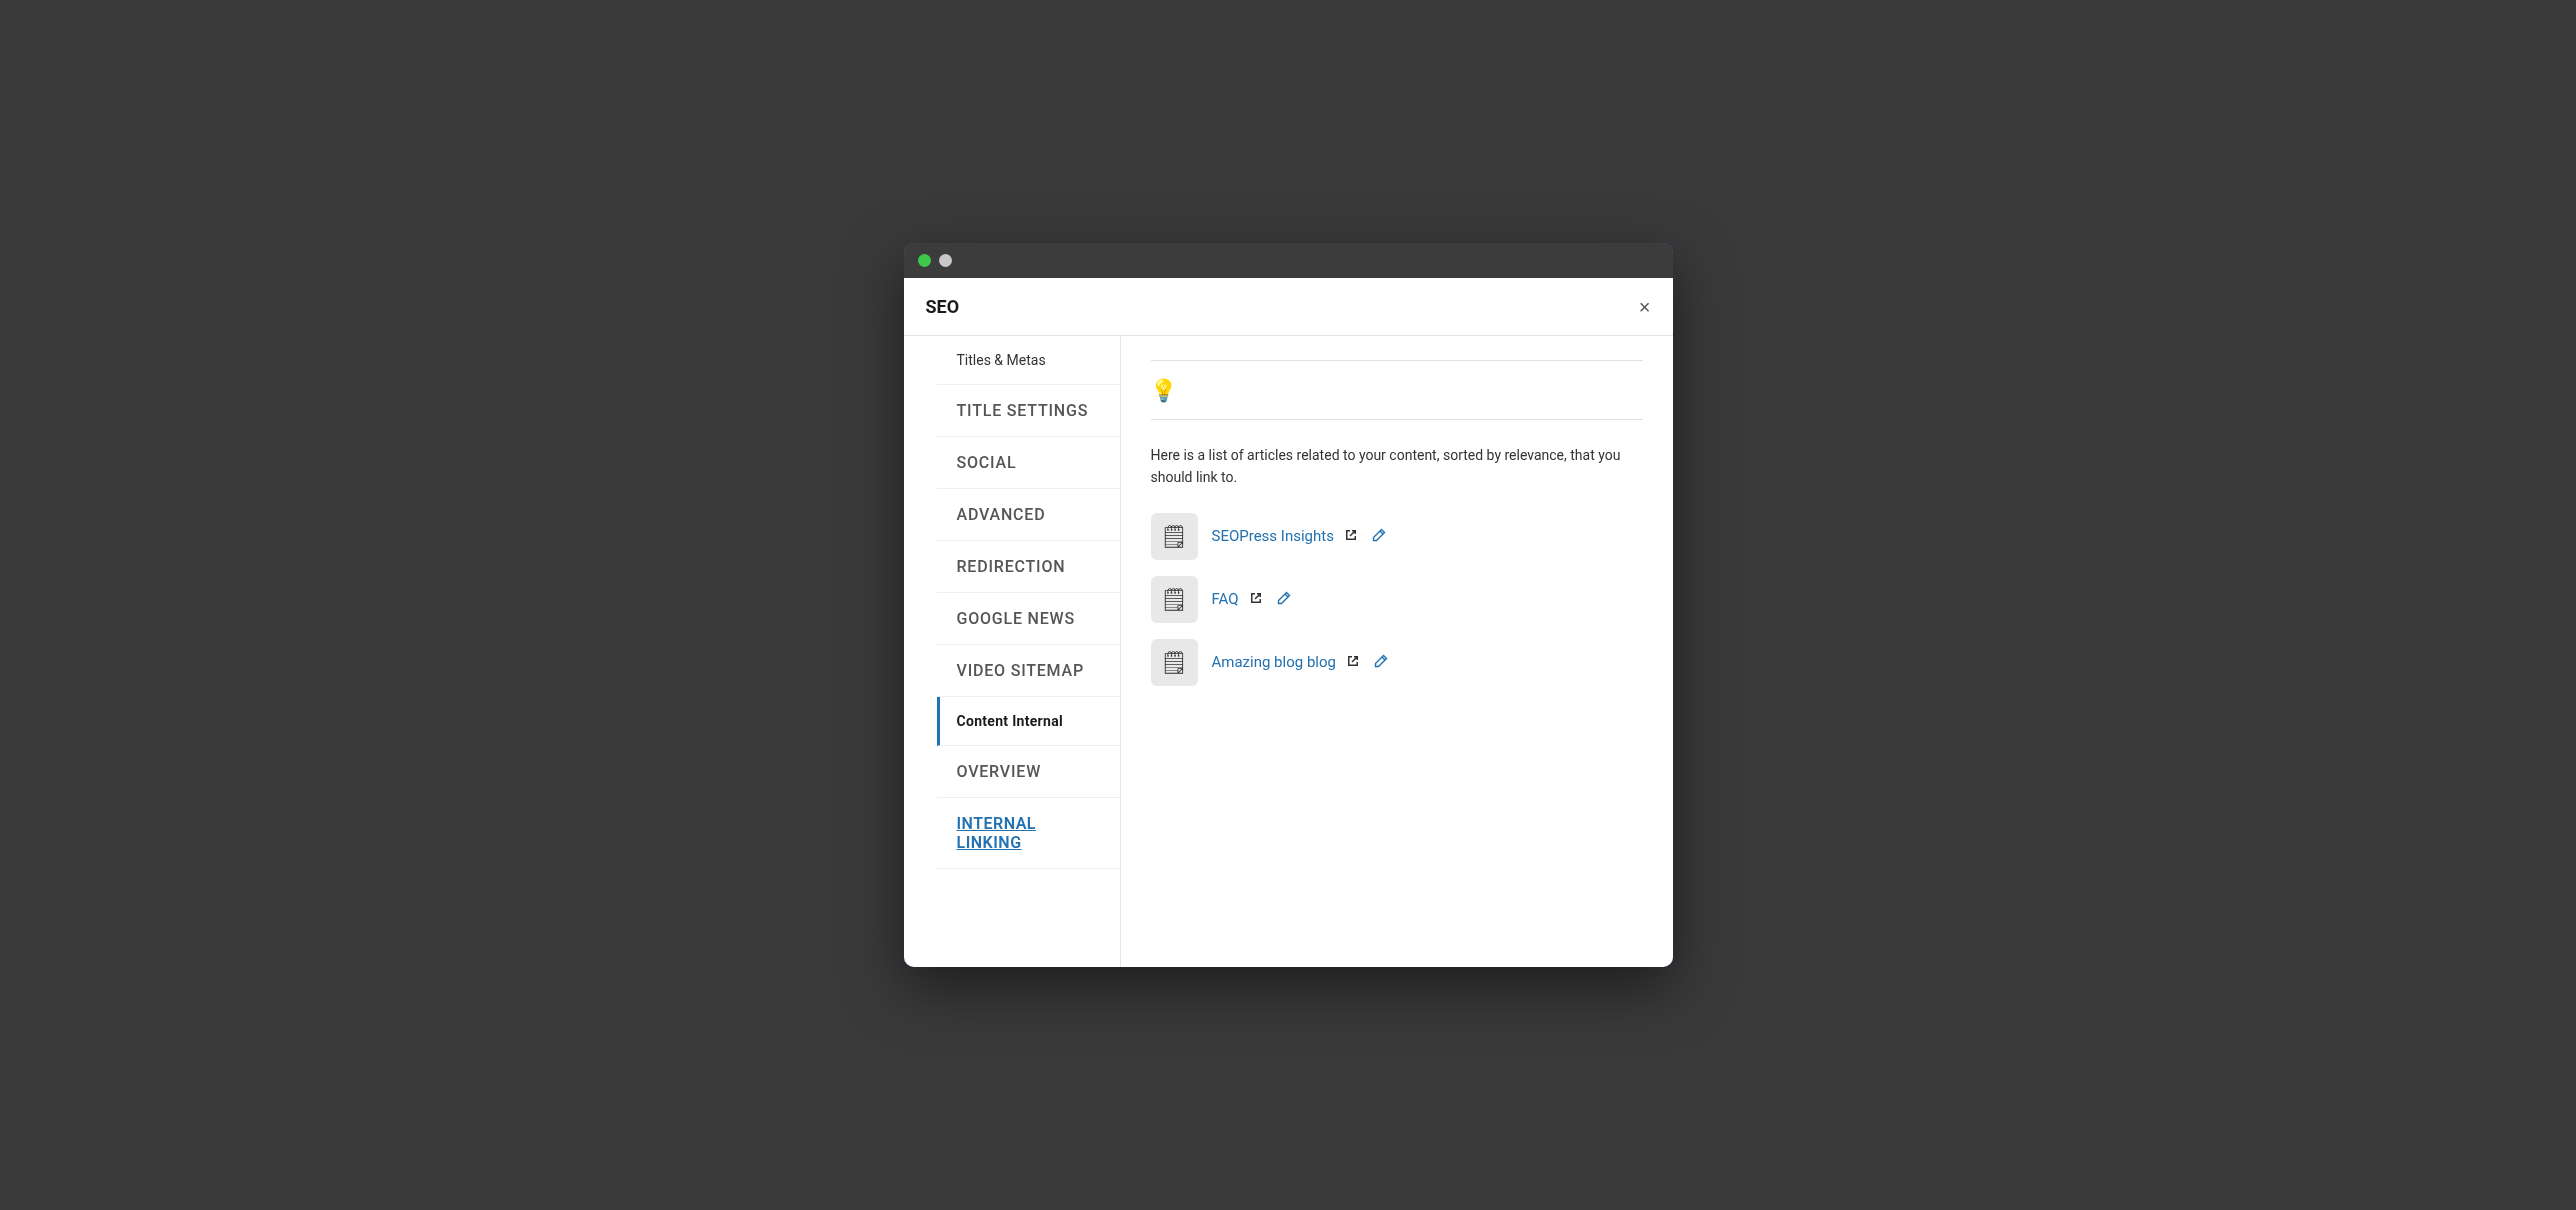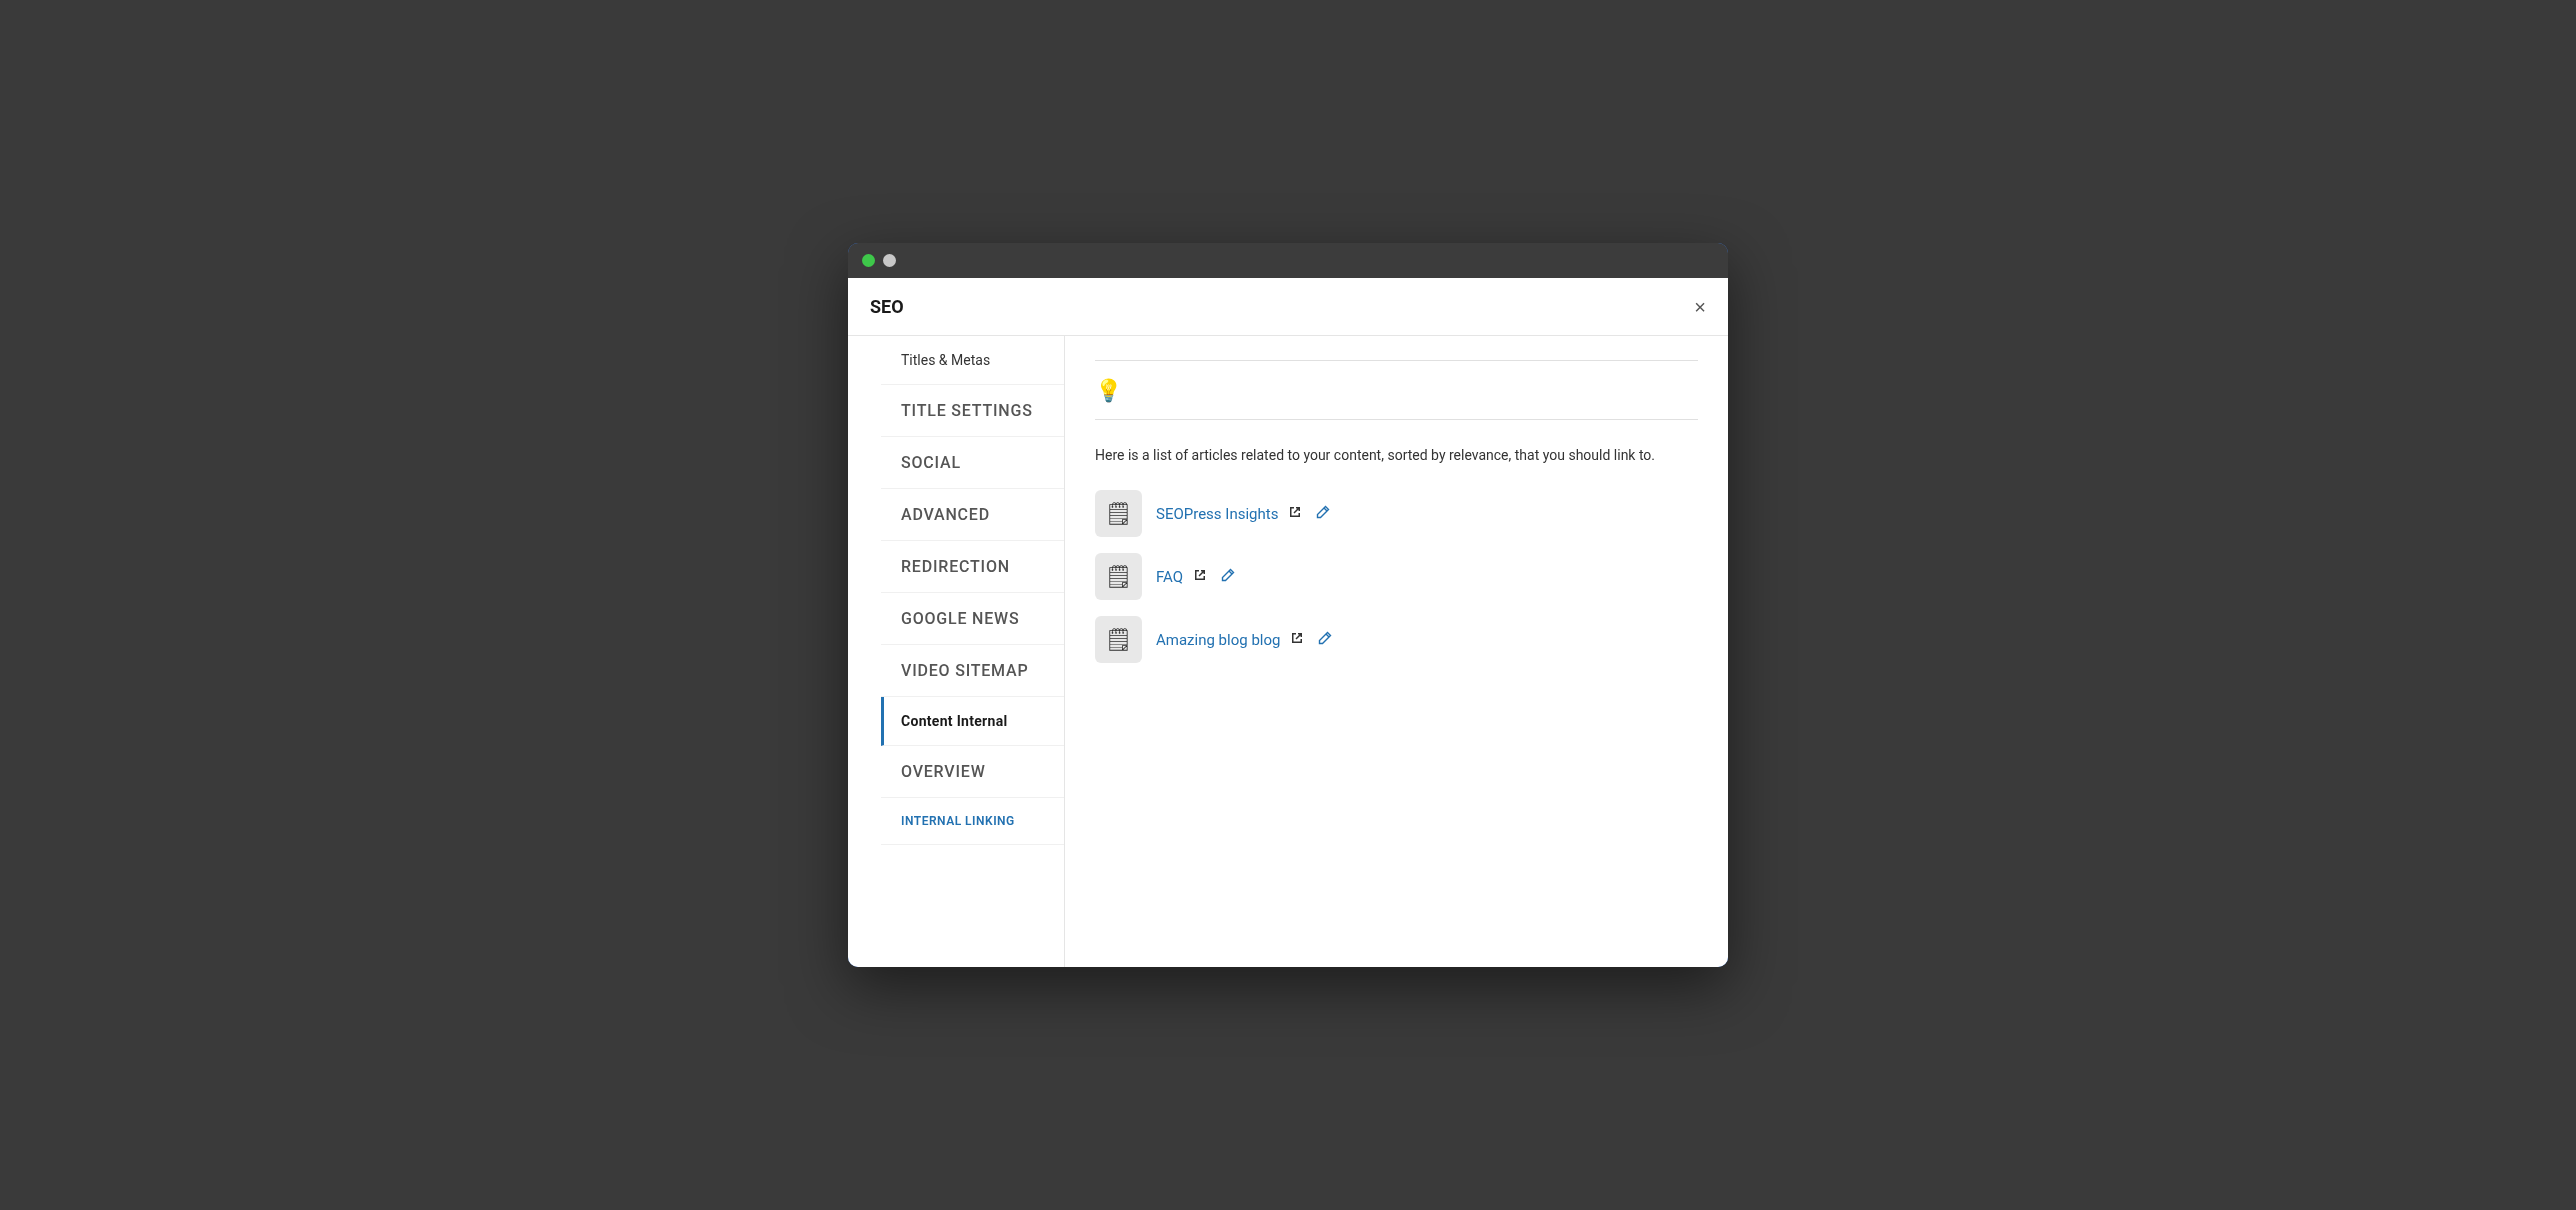--- a/index.html
+++ b/index.html
@@ -7,21 +7,21 @@
     body {
       background: #3a3a3a;
       display: flex;
       align-items: center;
       justify-content: center;
       min-height: 100vh;
       font-family: -apple-system, BlinkMacSystemFont, "Segoe UI", Roboto, sans-serif;
     }
 
     .window {
-      width: 880px;
+      width: 769px;
       background: #3b82f6;
       border-radius: 10px;
       overflow: hidden;
       box-shadow: 0 20px 59px rgba(0,0,0,0.5);
     }
 
     .titlebar {
       background: #3c3c3c;
       height: 35px;
       display: flex;
@@ -91,22 +91,23 @@
       color: #1a1a1a;
       font-weight: 700;
       font-size: 14px;
       border-left: 3px solid #2271b1;
       padding-left: 17px;
     }
 
     .sidebar-item.active-blue {
       color: #2271b1;
       font-weight: 600;
-      font-size: 12px;
+      font-size: 16px;
       letter-spacing: 0.5px;
+      text-decoration: underline;
     }
 
     .sidebar-item.uppercase {
       text-transform: uppercase;
       font-size: 16px;
       letter-spacing: 0.8px;
       font-weight: 500;
     }
 
     .main-content {

